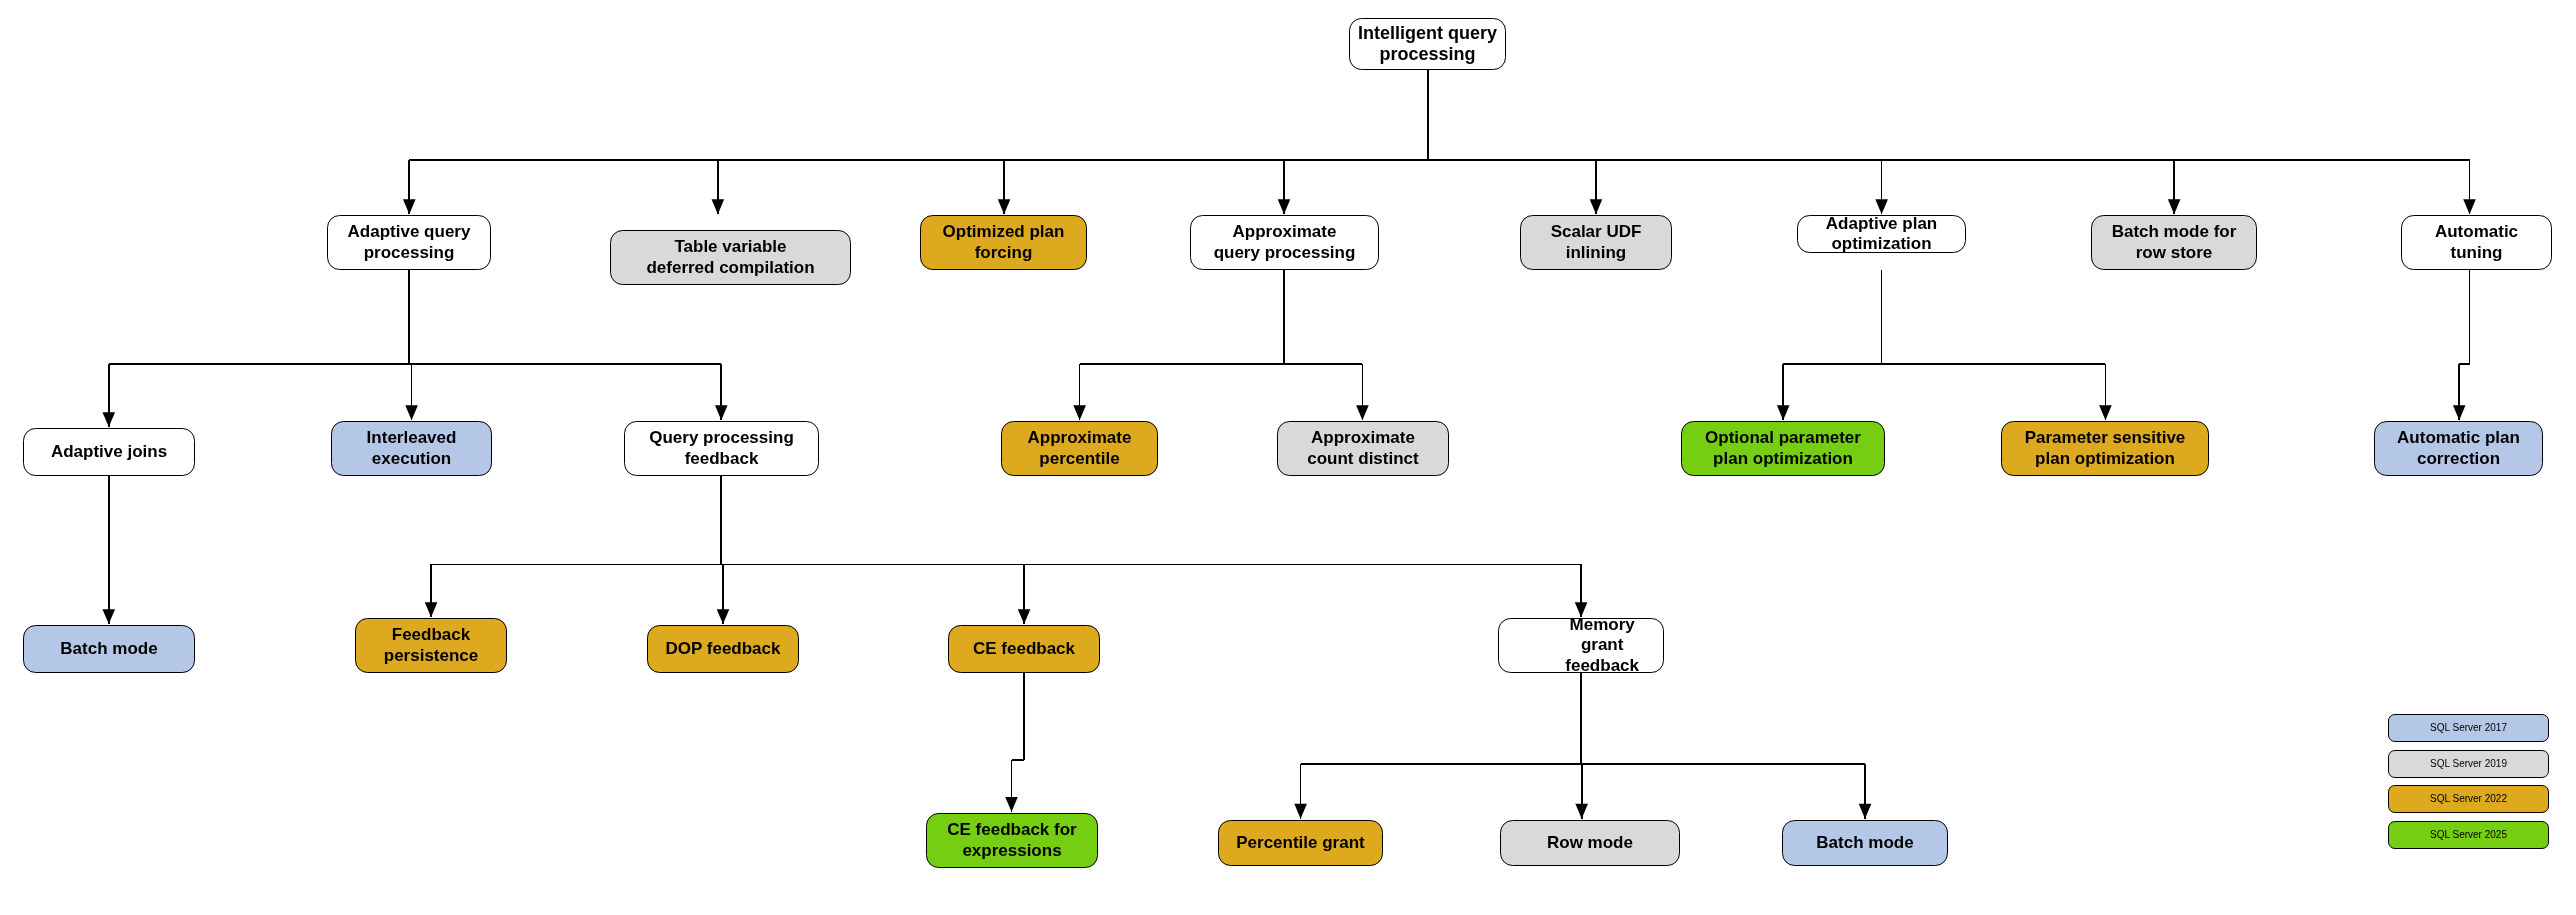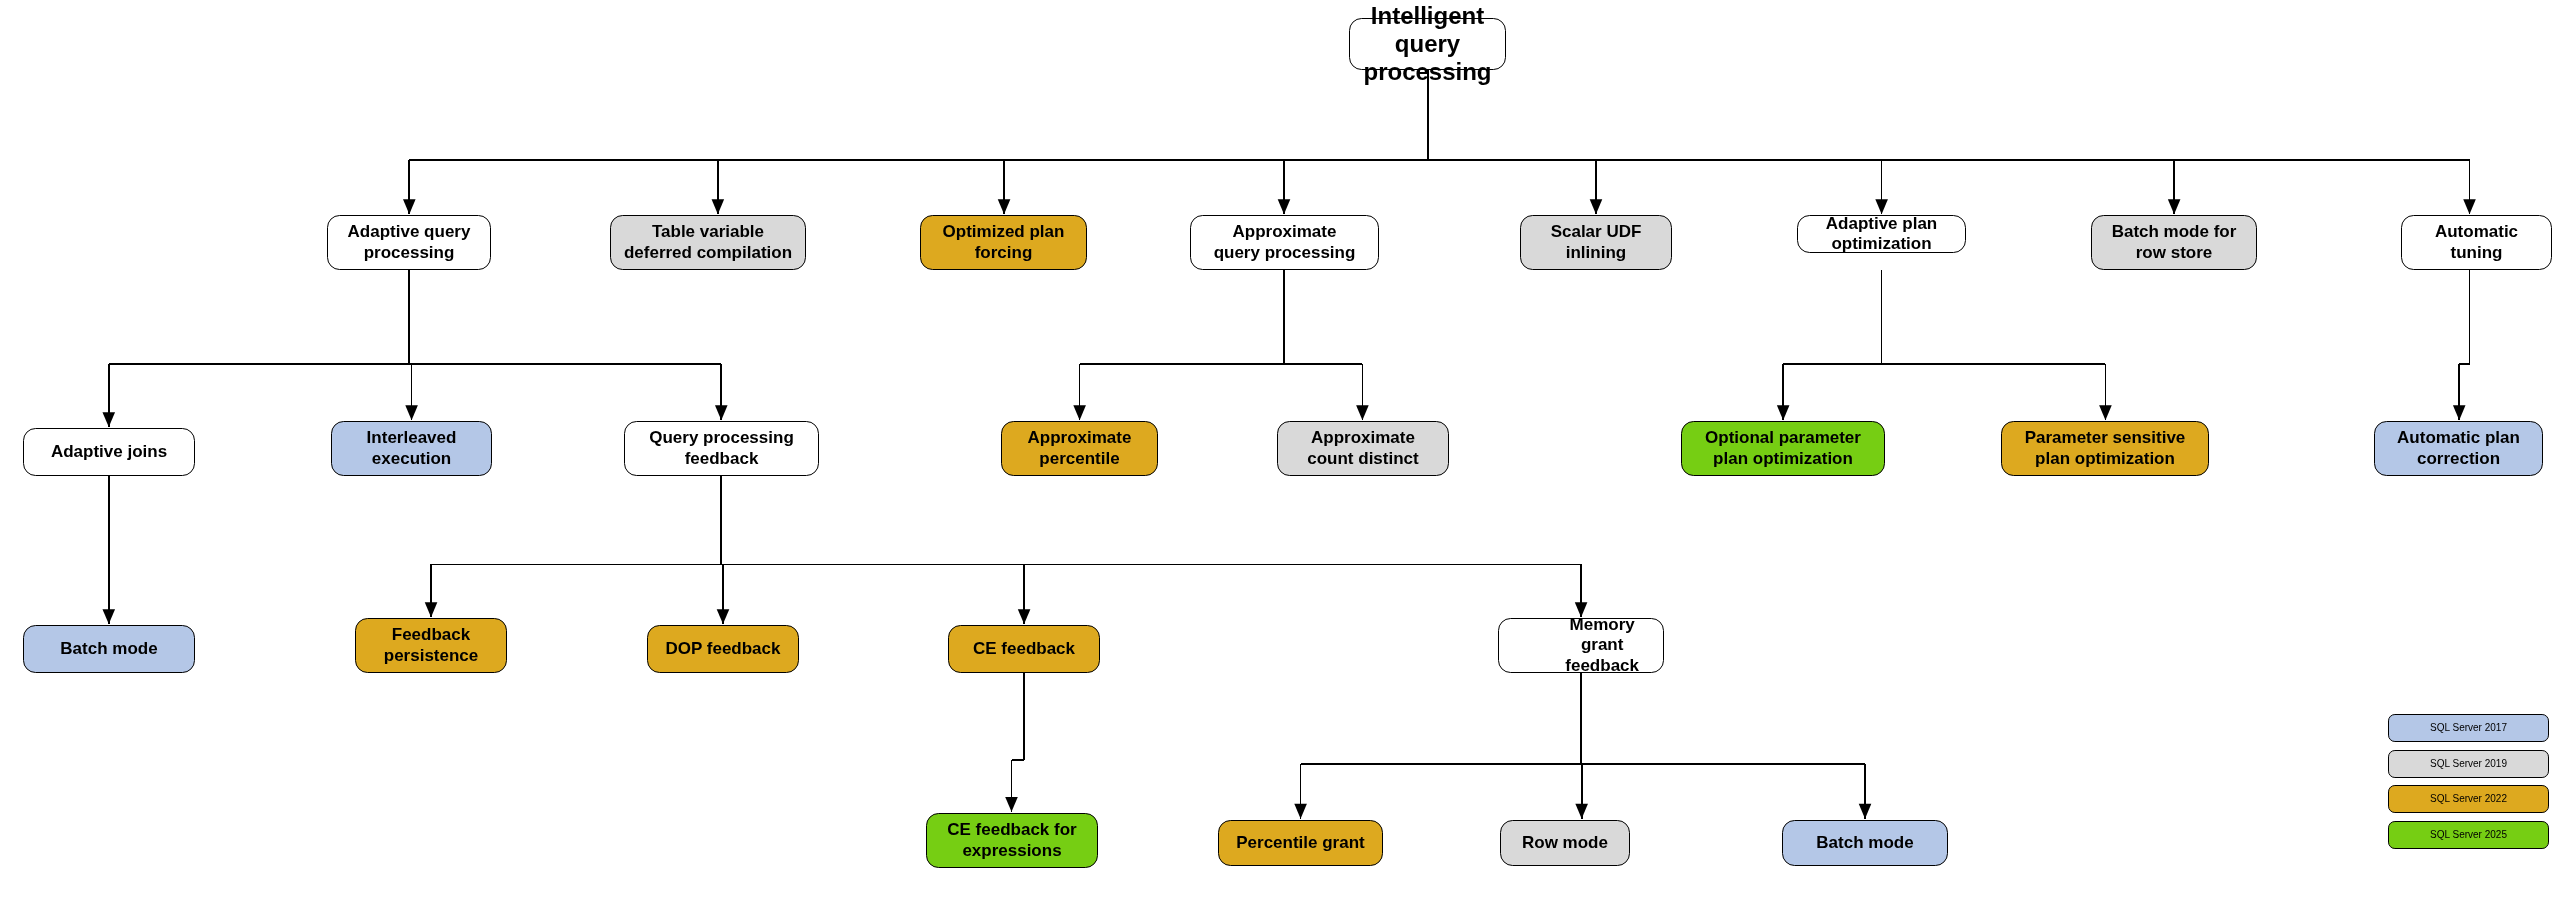--- a/index.html
+++ b/index.html
@@ -38,21 +38,21 @@
     padding: 2.3px 5.7px;
     white-space: pre-line;
     z-index: 5;
   }
   .node.c-white  { background: #ffffff; }
   .node.c-gray   { background: #d9d9d9; }
   .node.c-orange { background: #dda91f; }
   .node.c-blue   { background: #b4c7e7; }
   .node.c-green  { background: #76ce13; }
 
-  .node.root { font-weight: bold; font-size: 24px; }
+  .node.root { font-weight: bold; font-size: 18px; }
   .node.lvl1 { font-weight: bold; font-size: 17px; }
   .node.lvl2 { font-weight: bold; font-size: 17px; }
   .node.lvl3 { font-weight: bold; font-size: 17px; }
   .node.lvl4 { font-weight: bold; font-size: 17px; }
 
   .legend-item {
     position: absolute;
     box-sizing: border-box;
     border: 1.1px solid #000000;
     border-radius: 6.9px;
@@ -138,21 +138,21 @@
       <path d="M 2261 1404 L 2272 1430 L 2283 1404 Z" fill="#000000"></path>
       <line x1="2763" y1="1335" x2="2763" y2="1430" stroke="#000000" stroke-width="3" shape-rendering="crispEdges"></line>
       <path d="M 2752 1404 L 2763 1430 L 2774 1404 Z" fill="#000000"></path>
       <line x1="3258" y1="1335" x2="3258" y2="1430" stroke="#000000" stroke-width="3" shape-rendering="crispEdges"></line>
       <path d="M 3247 1404 L 3258 1430 L 3269 1404 Z" fill="#000000"></path>
     </svg>
 <div class="node root c-white" style="left: 1349px; top: 18.3px; width: 157px; height: 52px;">Intelligent query
 processing</div>
     <div class="node lvl1 c-white" style="left: 327px; top: 215px; width: 164px; height: 55px;">Adaptive query
 processing</div>
-    <div class="node lvl1 c-gray" style="left: 610px; top: 215px; width: 196px; height: 55px;">Table variable
+    <div class="node lvl1 c-gray" style="left: 610px; top: 230px; width: 241px; height: 55px;">Table variable
 deferred compilation</div>
     <div class="node lvl1 c-orange" style="left: 920px; top: 215px; width: 167px; height: 55px;">Optimized plan
 forcing</div>
     <div class="node lvl1 c-white" style="left: 1190px; top: 215px; width: 189px; height: 55px;">Approximate
 query processing</div>
     <div class="node lvl1 c-gray" style="left: 1520px; top: 215px; width: 152px; height: 55px;">Scalar UDF
 inlining</div>
     <div class="node lvl1 c-white" style="left: 1797px; top: 215px; width: 169px; height: 38px;">Adaptive plan
 optimization</div>
     <div class="node lvl1 c-gray" style="left: 2091px; top: 215px; width: 166px; height: 55px;">Batch mode for
@@ -177,20 +177,20 @@
     <div class="node lvl3 c-blue" style="left: 23px; top: 625px; width: 172px; height: 48px;">Batch mode</div>
     <div class="node lvl3 c-orange" style="left: 355px; top: 618px; width: 152px; height: 55px;">Feedback
 persistence</div>
     <div class="node lvl3 c-orange" style="left: 647px; top: 625px; width: 152px; height: 48px;">DOP feedback</div>
     <div class="node lvl3 c-orange" style="left: 948px; top: 625px; width: 152px; height: 48px;">CE feedback</div>
     <div class="node lvl3 c-white" style="left: 1498px; top: 618px; width: 166px; height: 55px; padding-left: 48px;">Memory grant
 feedback</div>
     <div class="node lvl4 c-green" style="left: 926px; top: 813px; width: 172px; height: 55px;">CE feedback for
 expressions</div>
     <div class="node lvl4 c-orange" style="left: 1218px; top: 820px; width: 165px; height: 46px;">Percentile grant</div>
-    <div class="node lvl4 c-gray" style="left: 1500px; top: 820px; width: 130px; height: 46px;">Row mode</div>
+    <div class="node lvl4 c-gray" style="left: 1500px; top: 820px; width: 180px; height: 46px;">Row mode</div>
     <div class="node lvl4 c-blue" style="left: 1782px; top: 820px; width: 166px; height: 46px;">Batch mode</div>
     <div class="legend-item c-blue" style="left: 2388px; top: 714px; width: 161px; height: 27.5px;">SQL Server 2017</div>
     <div class="legend-item c-gray" style="left: 2388px; top: 750px; width: 161px; height: 27.5px;">SQL Server 2019</div>
     <div class="legend-item c-orange" style="left: 2388px; top: 785px; width: 161px; height: 27.5px;">SQL Server 2022</div>
     <div class="legend-item c-green" style="left: 2388px; top: 821px; width: 161px; height: 27.5px;">SQL Server 2025</div>
   </div>
 
 
 </body></html>

